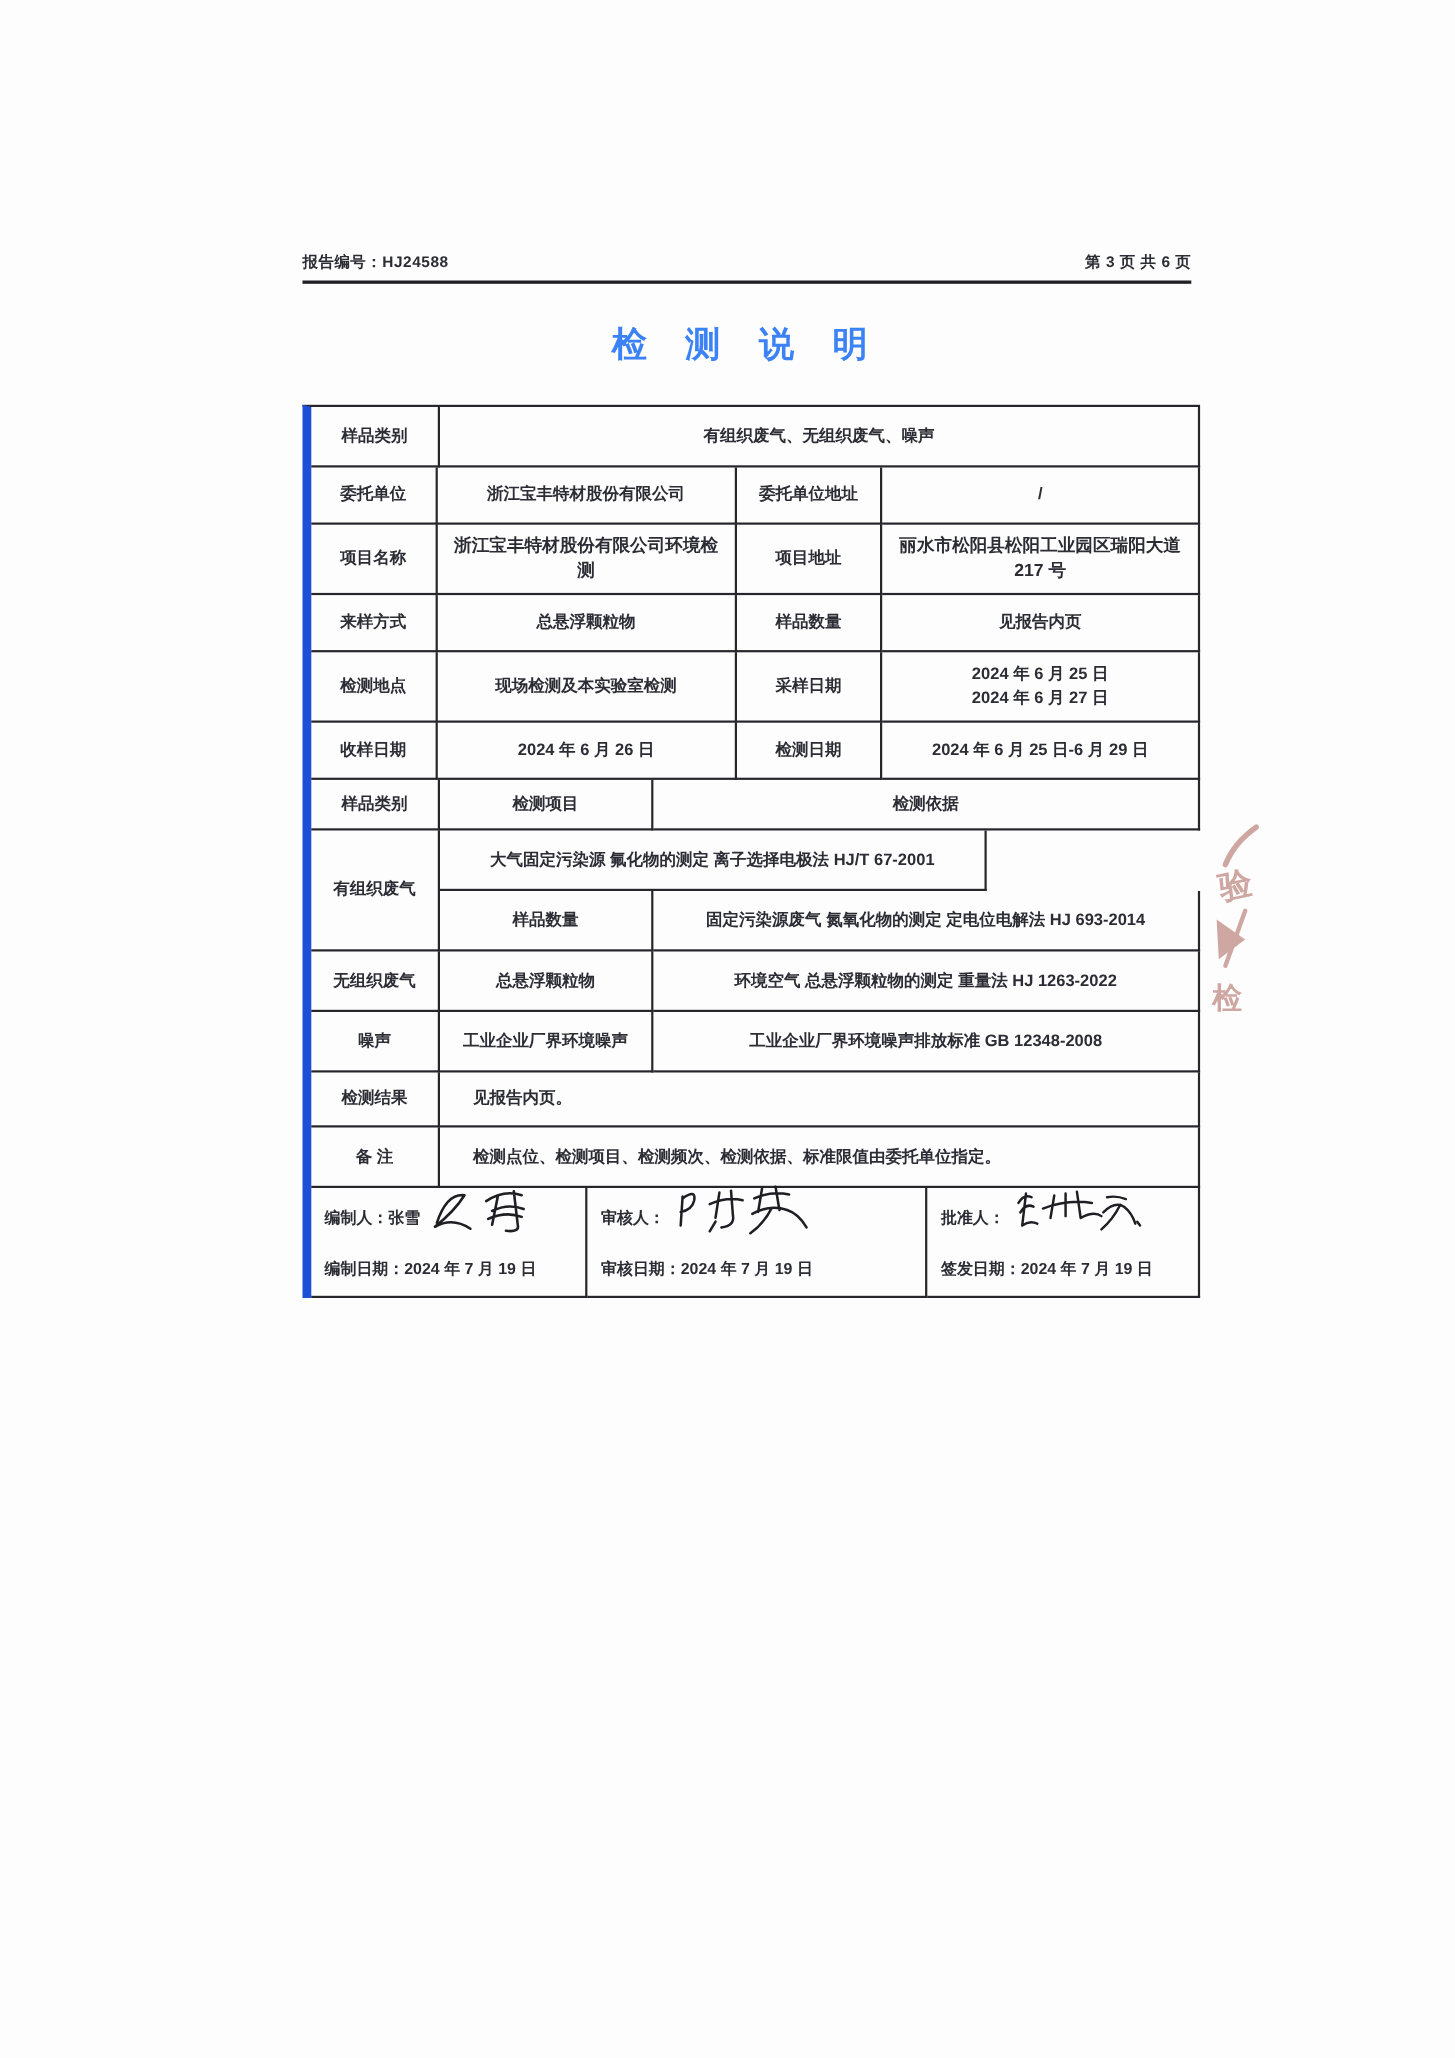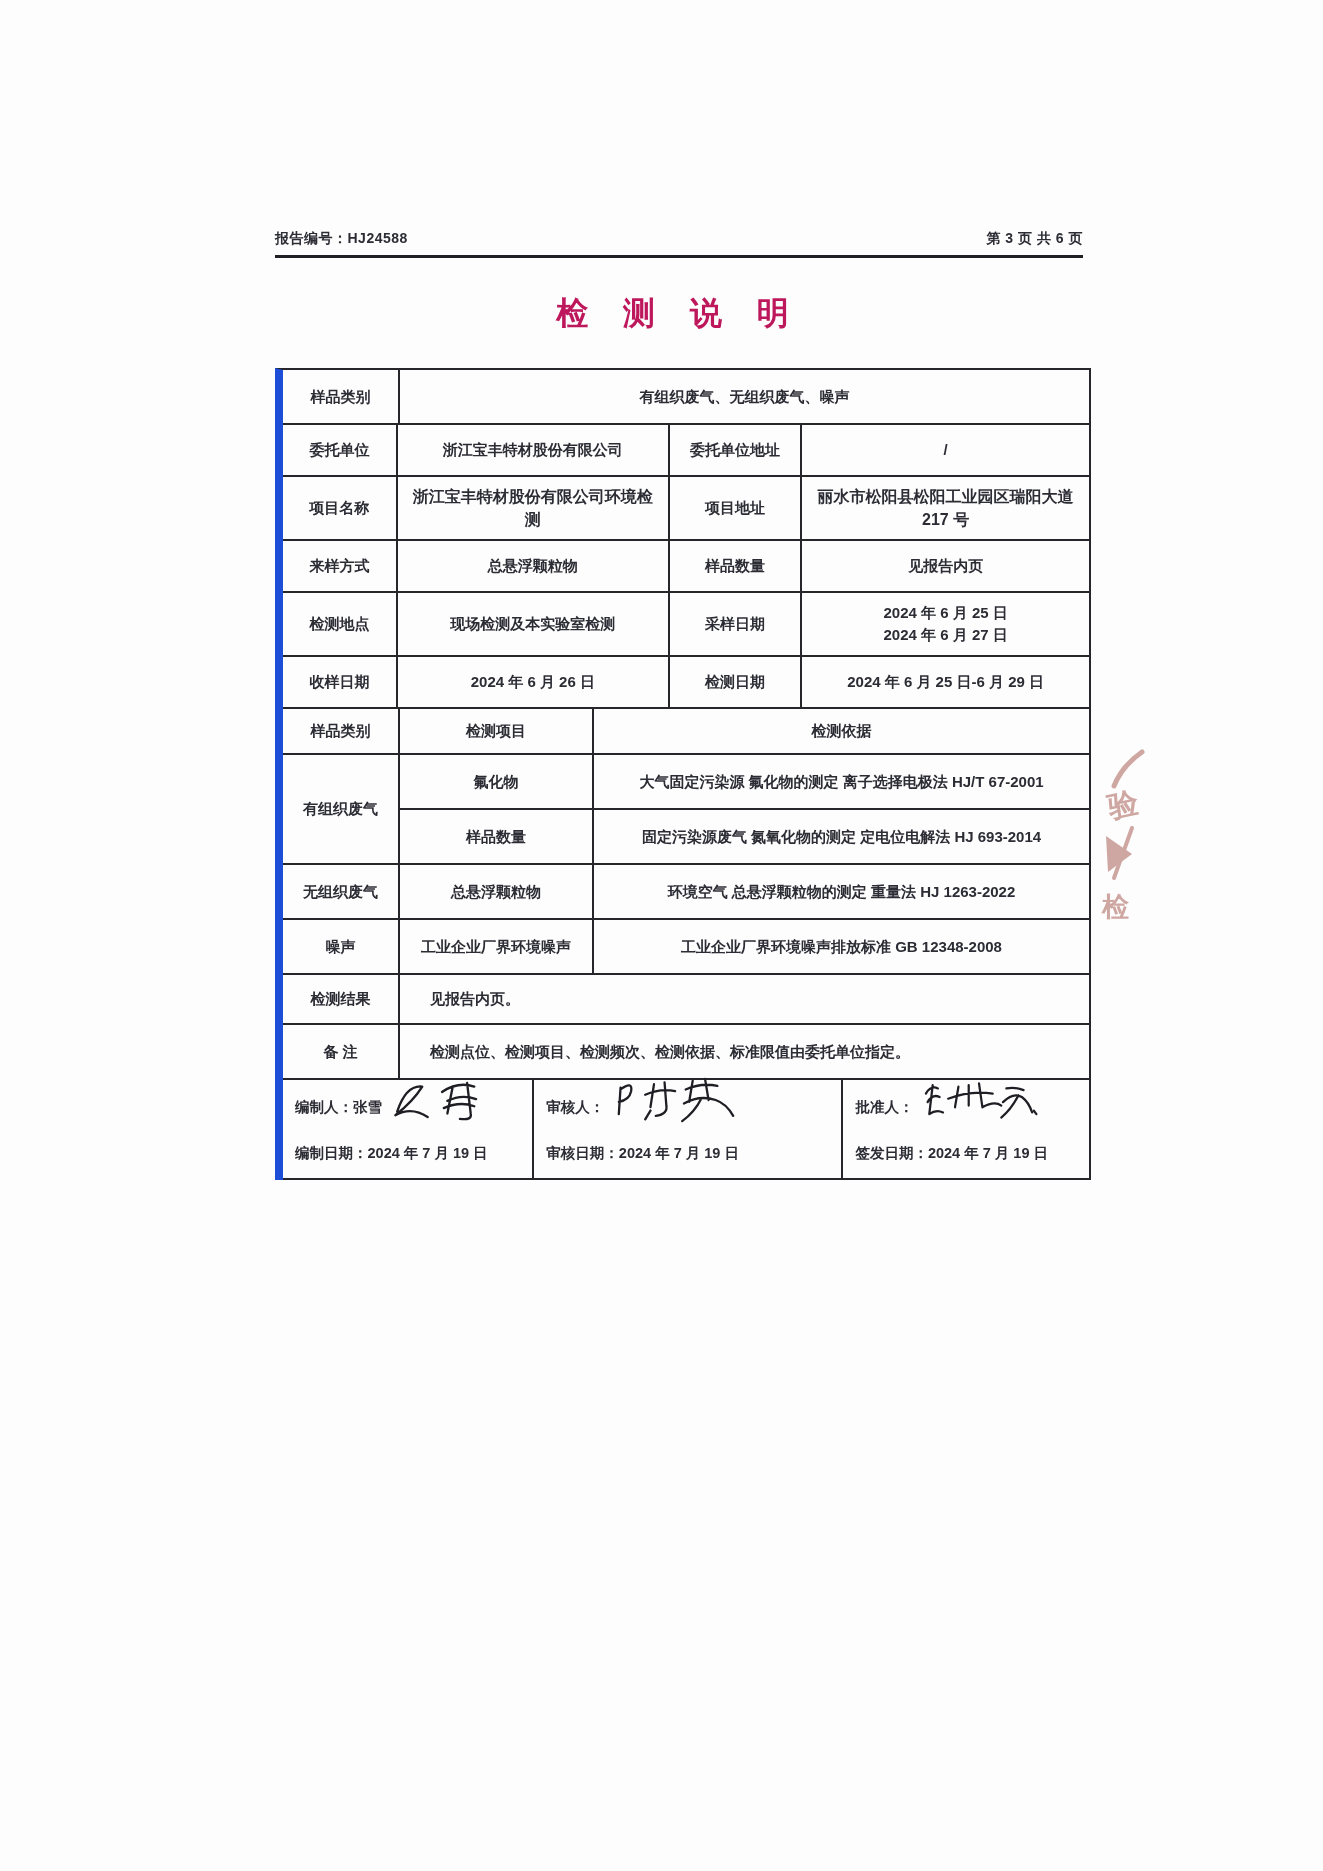--- a/index.html
+++ b/index.html
@@ -15,21 +15,21 @@
     position:absolute;left:275px;top:230px;width:808px;
     display:flex;justify-content:space-between;align-items:flex-end;
     font-size:14px;font-weight:700;letter-spacing:.5px;
     padding-bottom:7px;border-bottom:3px solid #202027;
   }
 
   
   .doc-title{
     position:absolute;left:275px;top:292px;width:808px;margin:0;
     text-align:center;font-size:32px;font-weight:700;letter-spacing:13px;
-    color:#be185d;
+    color:#3b82f6;
   }
 
   
   .tbl{
     position:absolute;left:275px;top:368px;width:808px;
     border-top:2px solid #26262b;border-left:8px solid #1d4ed8;
     font-size:15px;font-weight:700;box-sizing:content-box;
   }
   .r{display:flex;}
   .c{
@@ -130,21 +130,20 @@
     <div class="r h46">
       <div class="c cw1">样品类别</div>
       <div class="c cm2">检测项目</div>
       <div class="c cm3">检测依据</div>
     </div>
 
     <div class="r h110">
       <div class="c cw1">有组织废气</div>
       <div class="sub">
         <div class="subrow h55">
-          <div class="c cm2 h55">氟化物</div>
           <div class="c cm3 h55">大气固定污染源 氟化物的测定 离子选择电极法 HJ/T 67-2001</div>
         </div>
         <div class="subrow h55">
           <div class="c cm2 h55">样品数量</div>
           <div class="c cm3 h55">固定污染源废气 氮氧化物的测定 定电位电解法 HJ 693-2014</div>
         </div>
       </div>
     </div>
 
     <div class="r h55">

